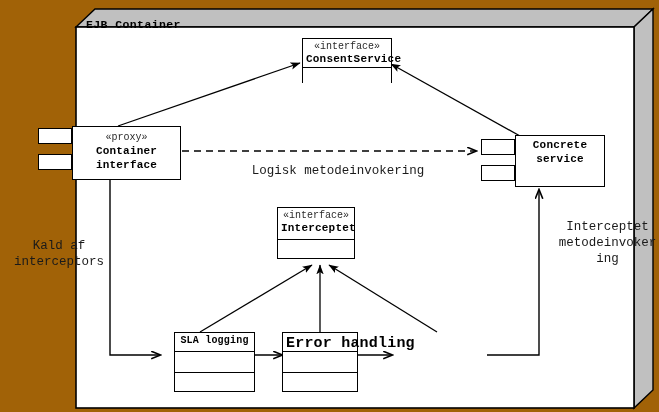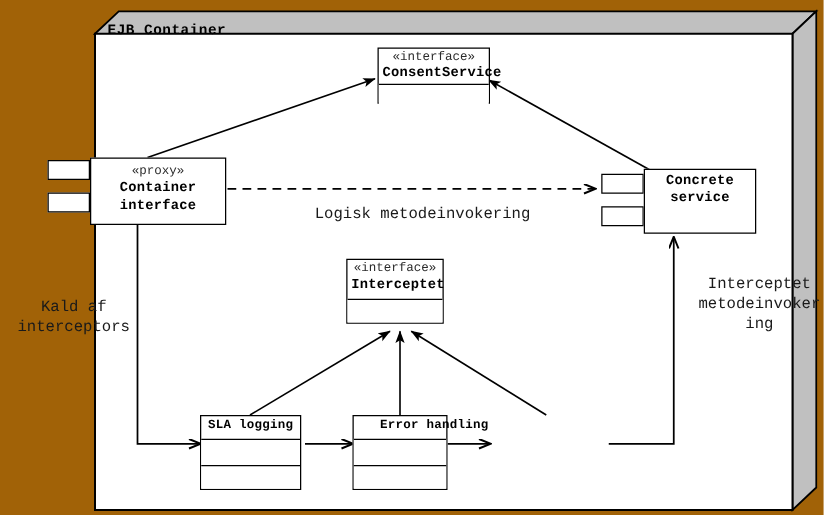--- a/index.html
+++ b/index.html
@@ -176,31 +176,31 @@
   </div>
 
   <div class="node uml-box" style="left:277px; top:207px; width:78px; height:52px;">
     <div class="uml-head" style="height:31px;">
       <span class="stereotype">«interface»</span>
       <span class="uml-name">Interceptet</span>
     </div>
     <div class="compartment" style="height:19px;"></div>
   </div>
 
-  <div class="node uml-box" style="left:160px; top:332px; width:81px; height:60px;">
+  <div class="node uml-box" style="left:174px; top:332px; width:81px; height:60px;">
     <div class="uml-head" style="height:18px;">
       <span class="uml-name" style="font-size:10px;">SLA logging</span>
     </div>
     <div class="compartment" style="height:21px;"></div>
     <div class="compartment" style="height:19px;"></div>
   </div>
 
   <div class="node uml-box" style="left:282px; top:332px; width:76px; height:60px;">
     <div class="uml-head" style="height:18px;">
-      <span class="uml-name" style="font-size:10px;margin-left:18px;">Error handling</span>
+      <span class="uml-name" style="font-size:15px;">Error handling</span>
     </div>
     <div class="compartment" style="height:21px;"></div>
     <div class="compartment" style="height:19px;"></div>
   </div>
 
 
   <div class="label" style="left:243px; top:124px; width:190px;margin-top:39px;">Logisk metodeinvokering</div>
 
   <div class="label" style="left:4px; top:238px; width:110px;">Kald af
 interceptors</div>

